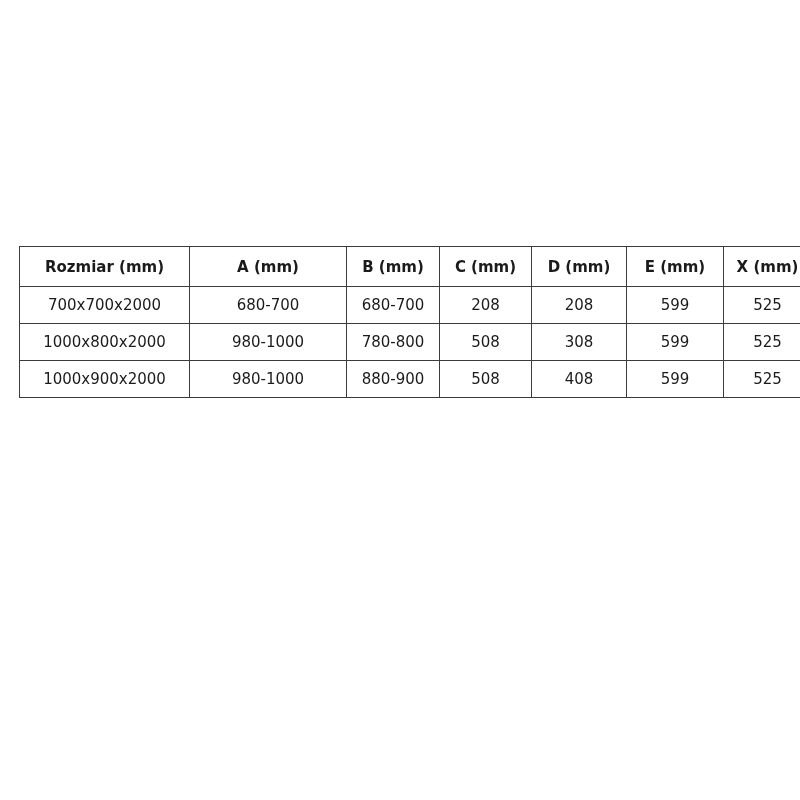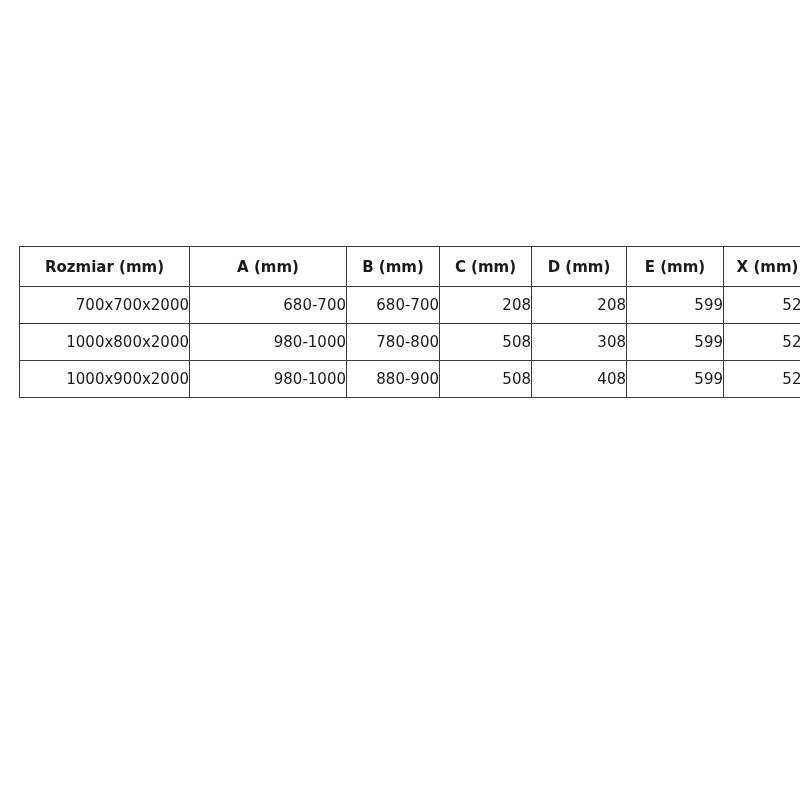--- a/index.html
+++ b/index.html
@@ -39,21 +39,20 @@
     overflow: hidden;
     background: #ffffff;
   }
   table.spec th {
     height: 39px;
     font-weight: bold;
   }
   table.spec td {
     height: 36px;
     font-weight: normal;
-    text-align: right;
   }
 </style>
 </head>
 <body>
 
 <div class="page">
   <table class="spec">
     <colgroup>
       <col style="width:170px">
       <col style="width:157px">

